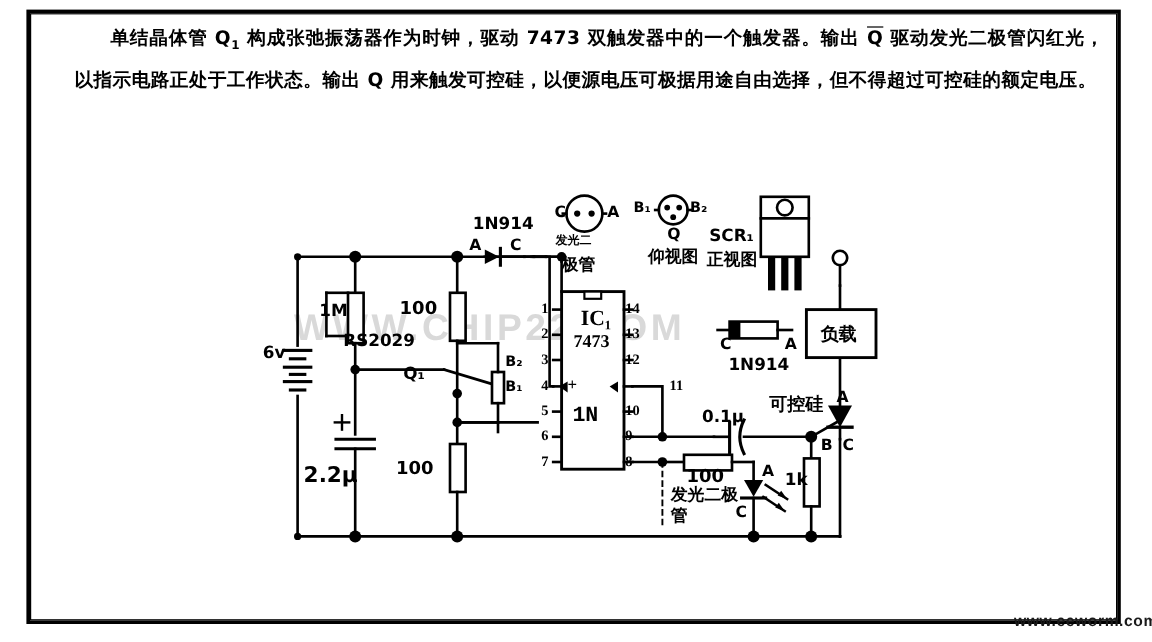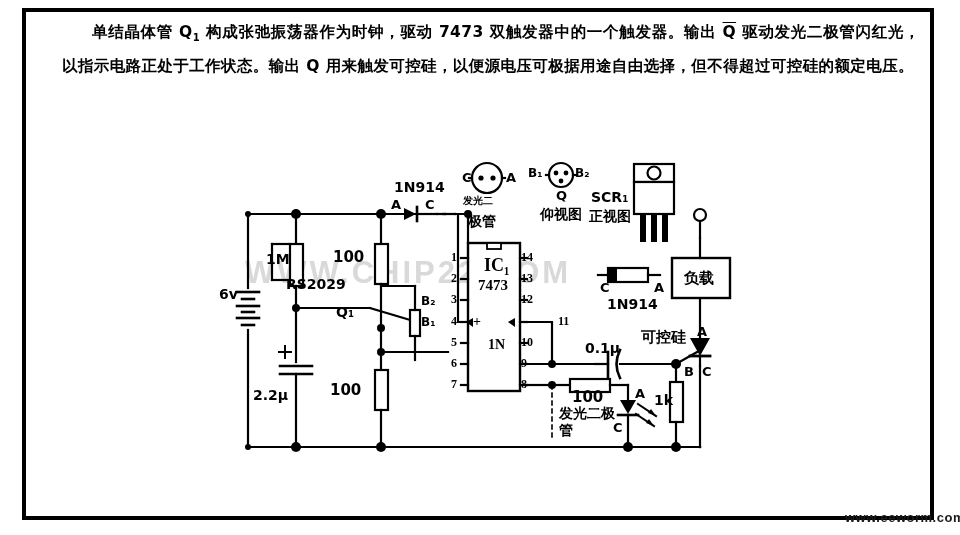--- a/index.html
+++ b/index.html
@@ -349,41 +349,41 @@
   </svg>
 
   <div>
 
     <span class="lbl" style="left:219px; top:287px; font-size:14px;">6v</span>
 
     <span class="lbl" style="left:266px; top:252px; font-size:14px;">1M</span>
 
     <span class="lbl" style="left:333px; top:250px; font-size:15px;">100</span>
 
-    <span class="lbl" style="left:253px; top:388px; font-size:14px;">2.2μ</span>
+    <span class="lbl" style="left:253px; top:388px; font-size:18px;">2.2μ</span>
 
     <span class="lbl" style="left:330px; top:383px; font-size:15px;">100</span>
 
     <span class="lbl" style="left:286px; top:277px; font-size:14px;">RS2029</span>
 
     <span class="lbl" style="left:336px; top:305px; font-size:14px;">Q₁</span>
 
     <span class="lbl" style="left:421px; top:295px; font-size:12px;">B₂</span>
 
     <span class="lbl" style="left:421px; top:316px; font-size:12px;">B₁</span>
 
     <span class="lbl" style="left:394px; top:180px; font-size:14px;">1N914</span>
 
     <span class="lbl" style="left:391px; top:198px; font-size:13px;">A</span>
 
     <span class="lbl" style="left:425px; top:198px; font-size:13px;">C</span>
 
     <span class="lbl-serif lbl" style="left:484px; top:256px; font-size:18px;">IC₁</span>
     <span class="lbl-serif lbl" style="left:478px; top:278px; font-size:15px;">7473</span>
-    <span class="lbl-serif lbl" style="left:488px; top:338px; font-size:14px;">1N</span>
+    <span class="lbl-serif lbl" style="left:477px; top:338px; font-size:18px;font-family:Liberation Mono, monospace;">1N</span>
     <span class="lbl-serif lbl" style="left:473px; top:315px; font-size:14px;">+</span>
 
     <span class="lbl-serif lbl" style="left:451px; top:251px; font-size:12px;">1</span>
     <span class="lbl-serif lbl" style="left:451px; top:272px; font-size:12px;">2</span>
     <span class="lbl-serif lbl" style="left:451px; top:293px; font-size:12px;">3</span>
     <span class="lbl-serif lbl" style="left:451px; top:315px; font-size:12px;">4</span>
     <span class="lbl-serif lbl" style="left:451px; top:336px; font-size:12px;">5</span>
     <span class="lbl-serif lbl" style="left:451px; top:357px; font-size:12px;">6</span>
     <span class="lbl-serif lbl" style="left:451px; top:378px; font-size:12px;">7</span>
 
@@ -415,21 +415,21 @@
     <span class="lbl" style="left:506px; top:171px; font-size:13px;">A</span>
     <span class="cn lbl" style="left:463px; top:196px; font-size:10px;">发光二</span>
     <span class="cn lbl" style="left:468px; top:214px; font-size:14px;">极管</span>
 
     <span class="lbl" style="left:528px; top:167px; font-size:12px;">B₁</span>
     <span class="lbl" style="left:575px; top:167px; font-size:12px;">B₂</span>
     <span class="lbl" style="left:556px; top:189px; font-size:13px;">Q</span>
     <span class="cn lbl" style="left:540px; top:207px; font-size:14px;">仰视图</span>
 
     <span class="lbl" style="left:591px; top:190px; font-size:14px;">SCR₁</span>
-    <span class="cn lbl" style="left:589px; top:210px; font-size:14px;font-family:Liberation Mono, monospace;">正视图</span>
+    <span class="cn lbl" style="left:589px; top:210px; font-size:14px;">正视图</span>
 
     <span class="lbl" style="left:600px; top:281px; font-size:13px;">C</span>
     <span class="lbl" style="left:654px; top:281px; font-size:13px;">A</span>
     <span class="lbl" style="left:607px; top:297px; font-size:14px;">1N914</span>
 
   </div>
 
 
   <div id="wm-url">www.eeworm.com</div>
 

